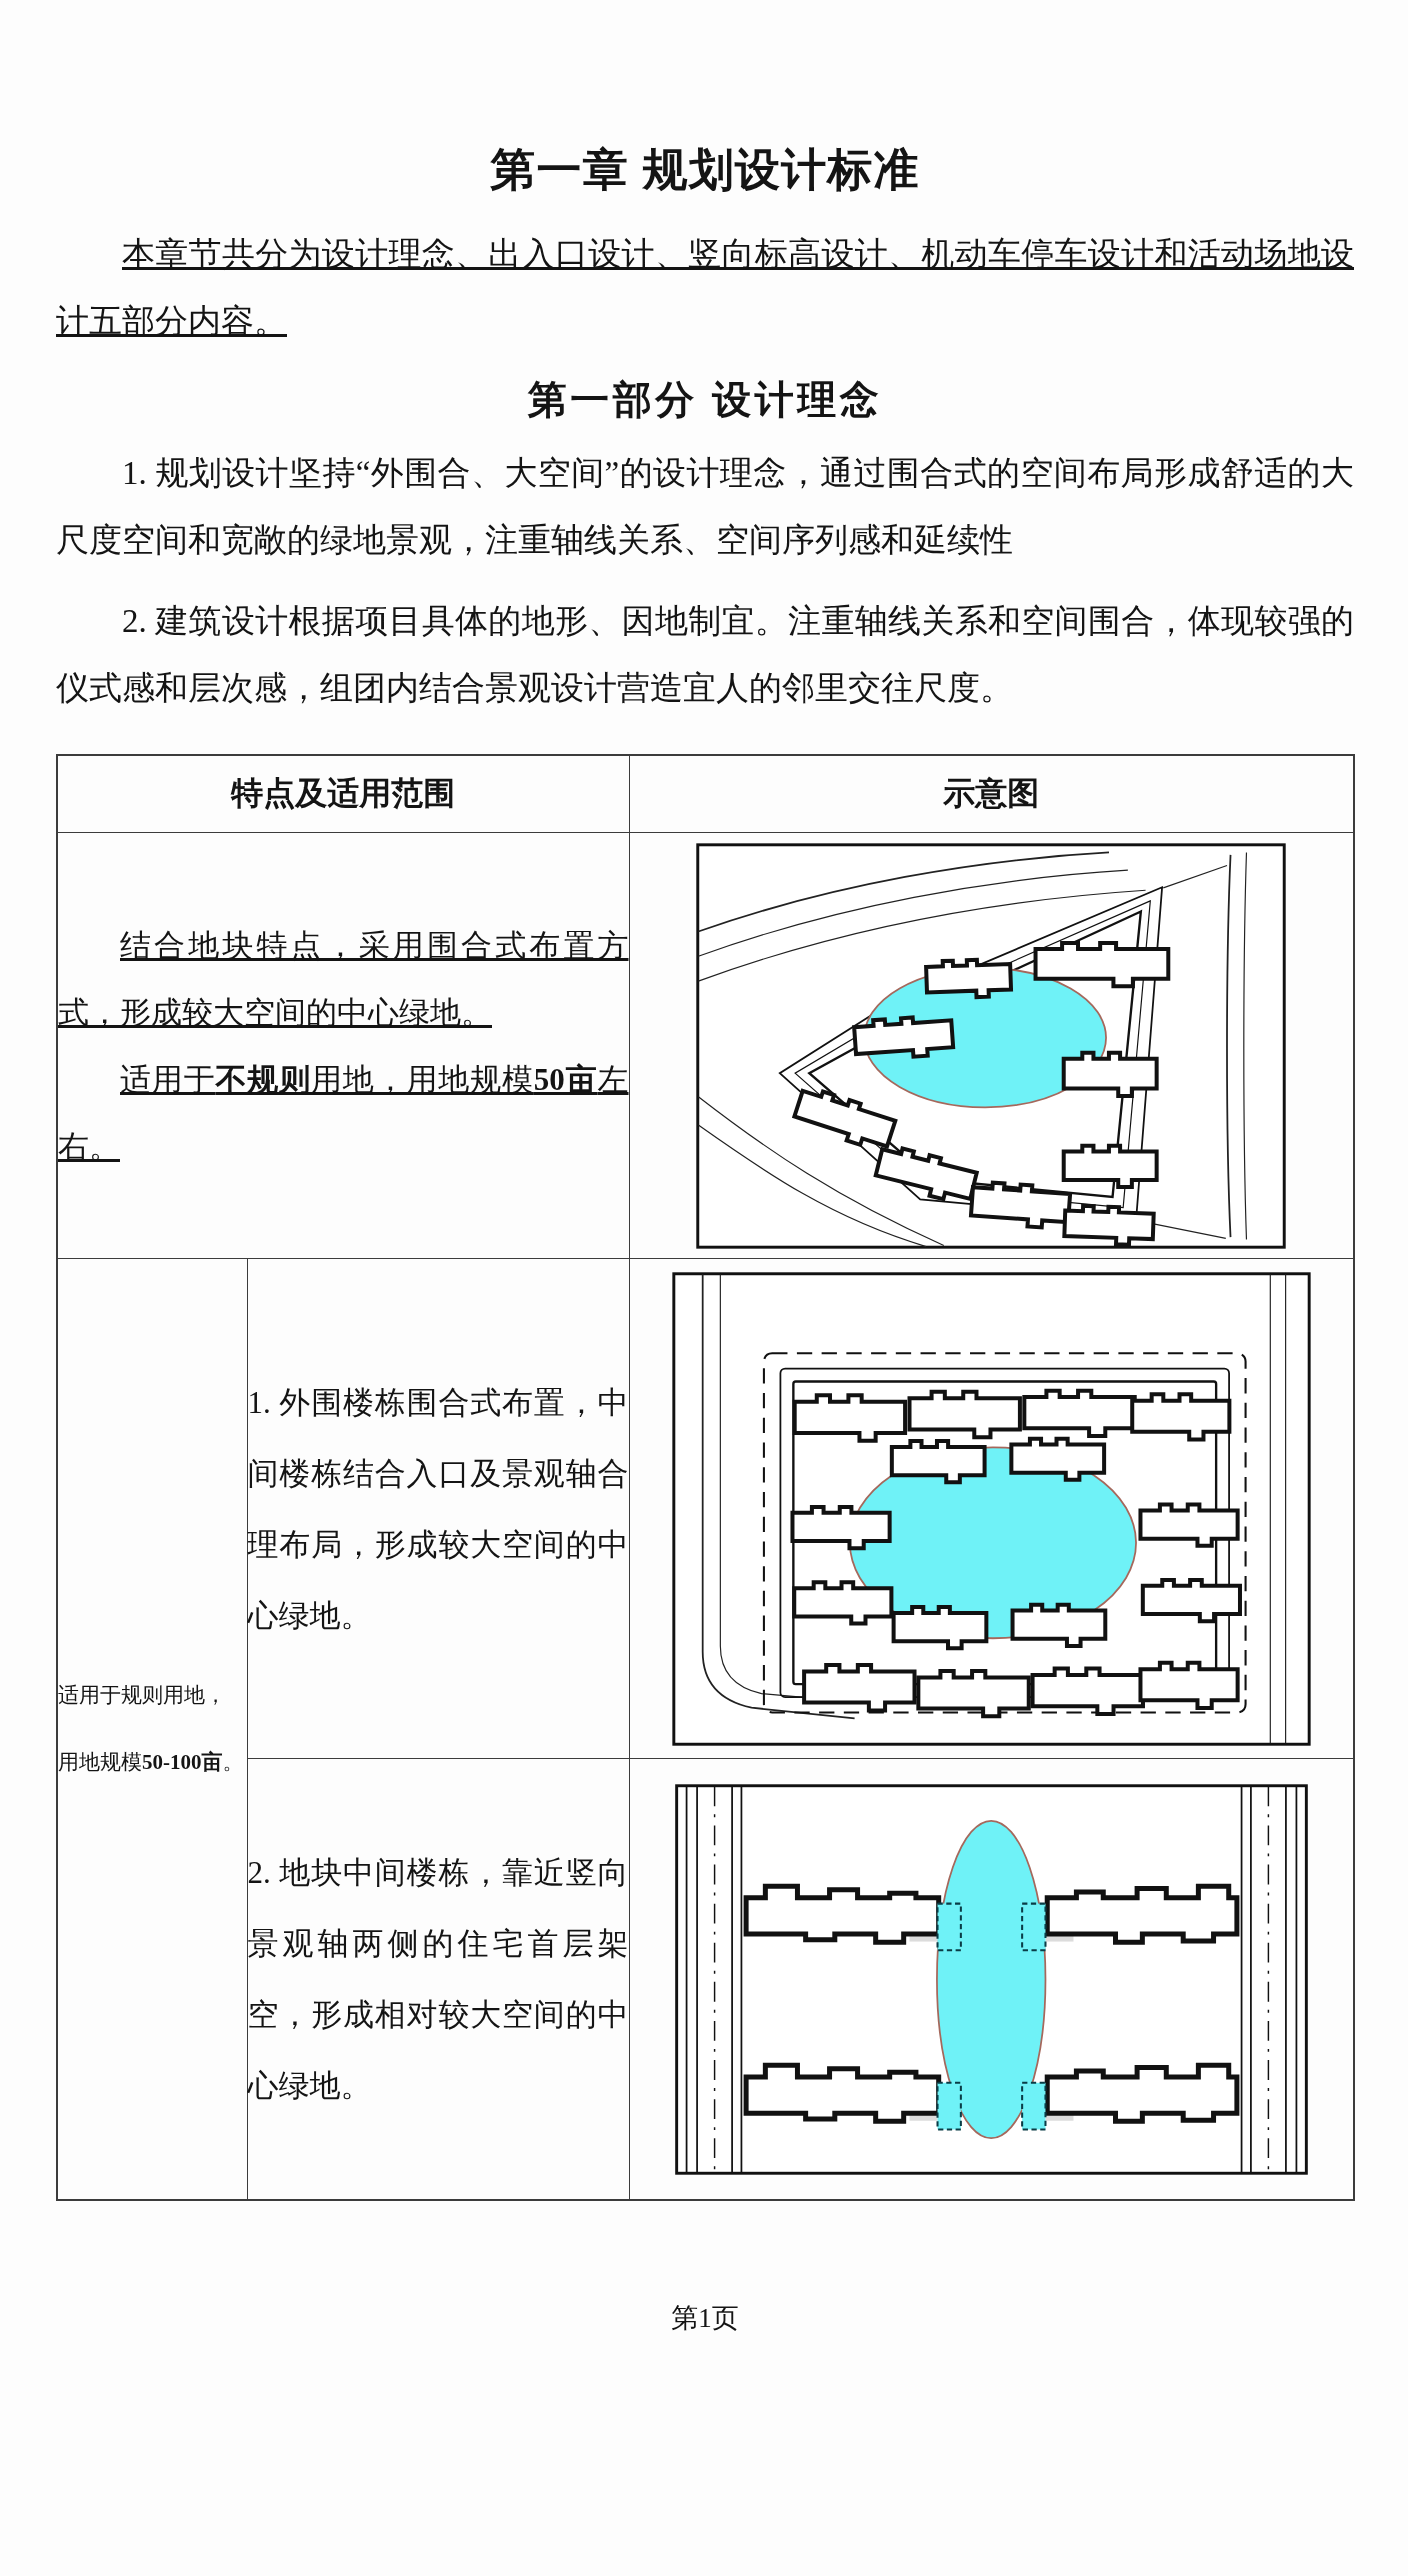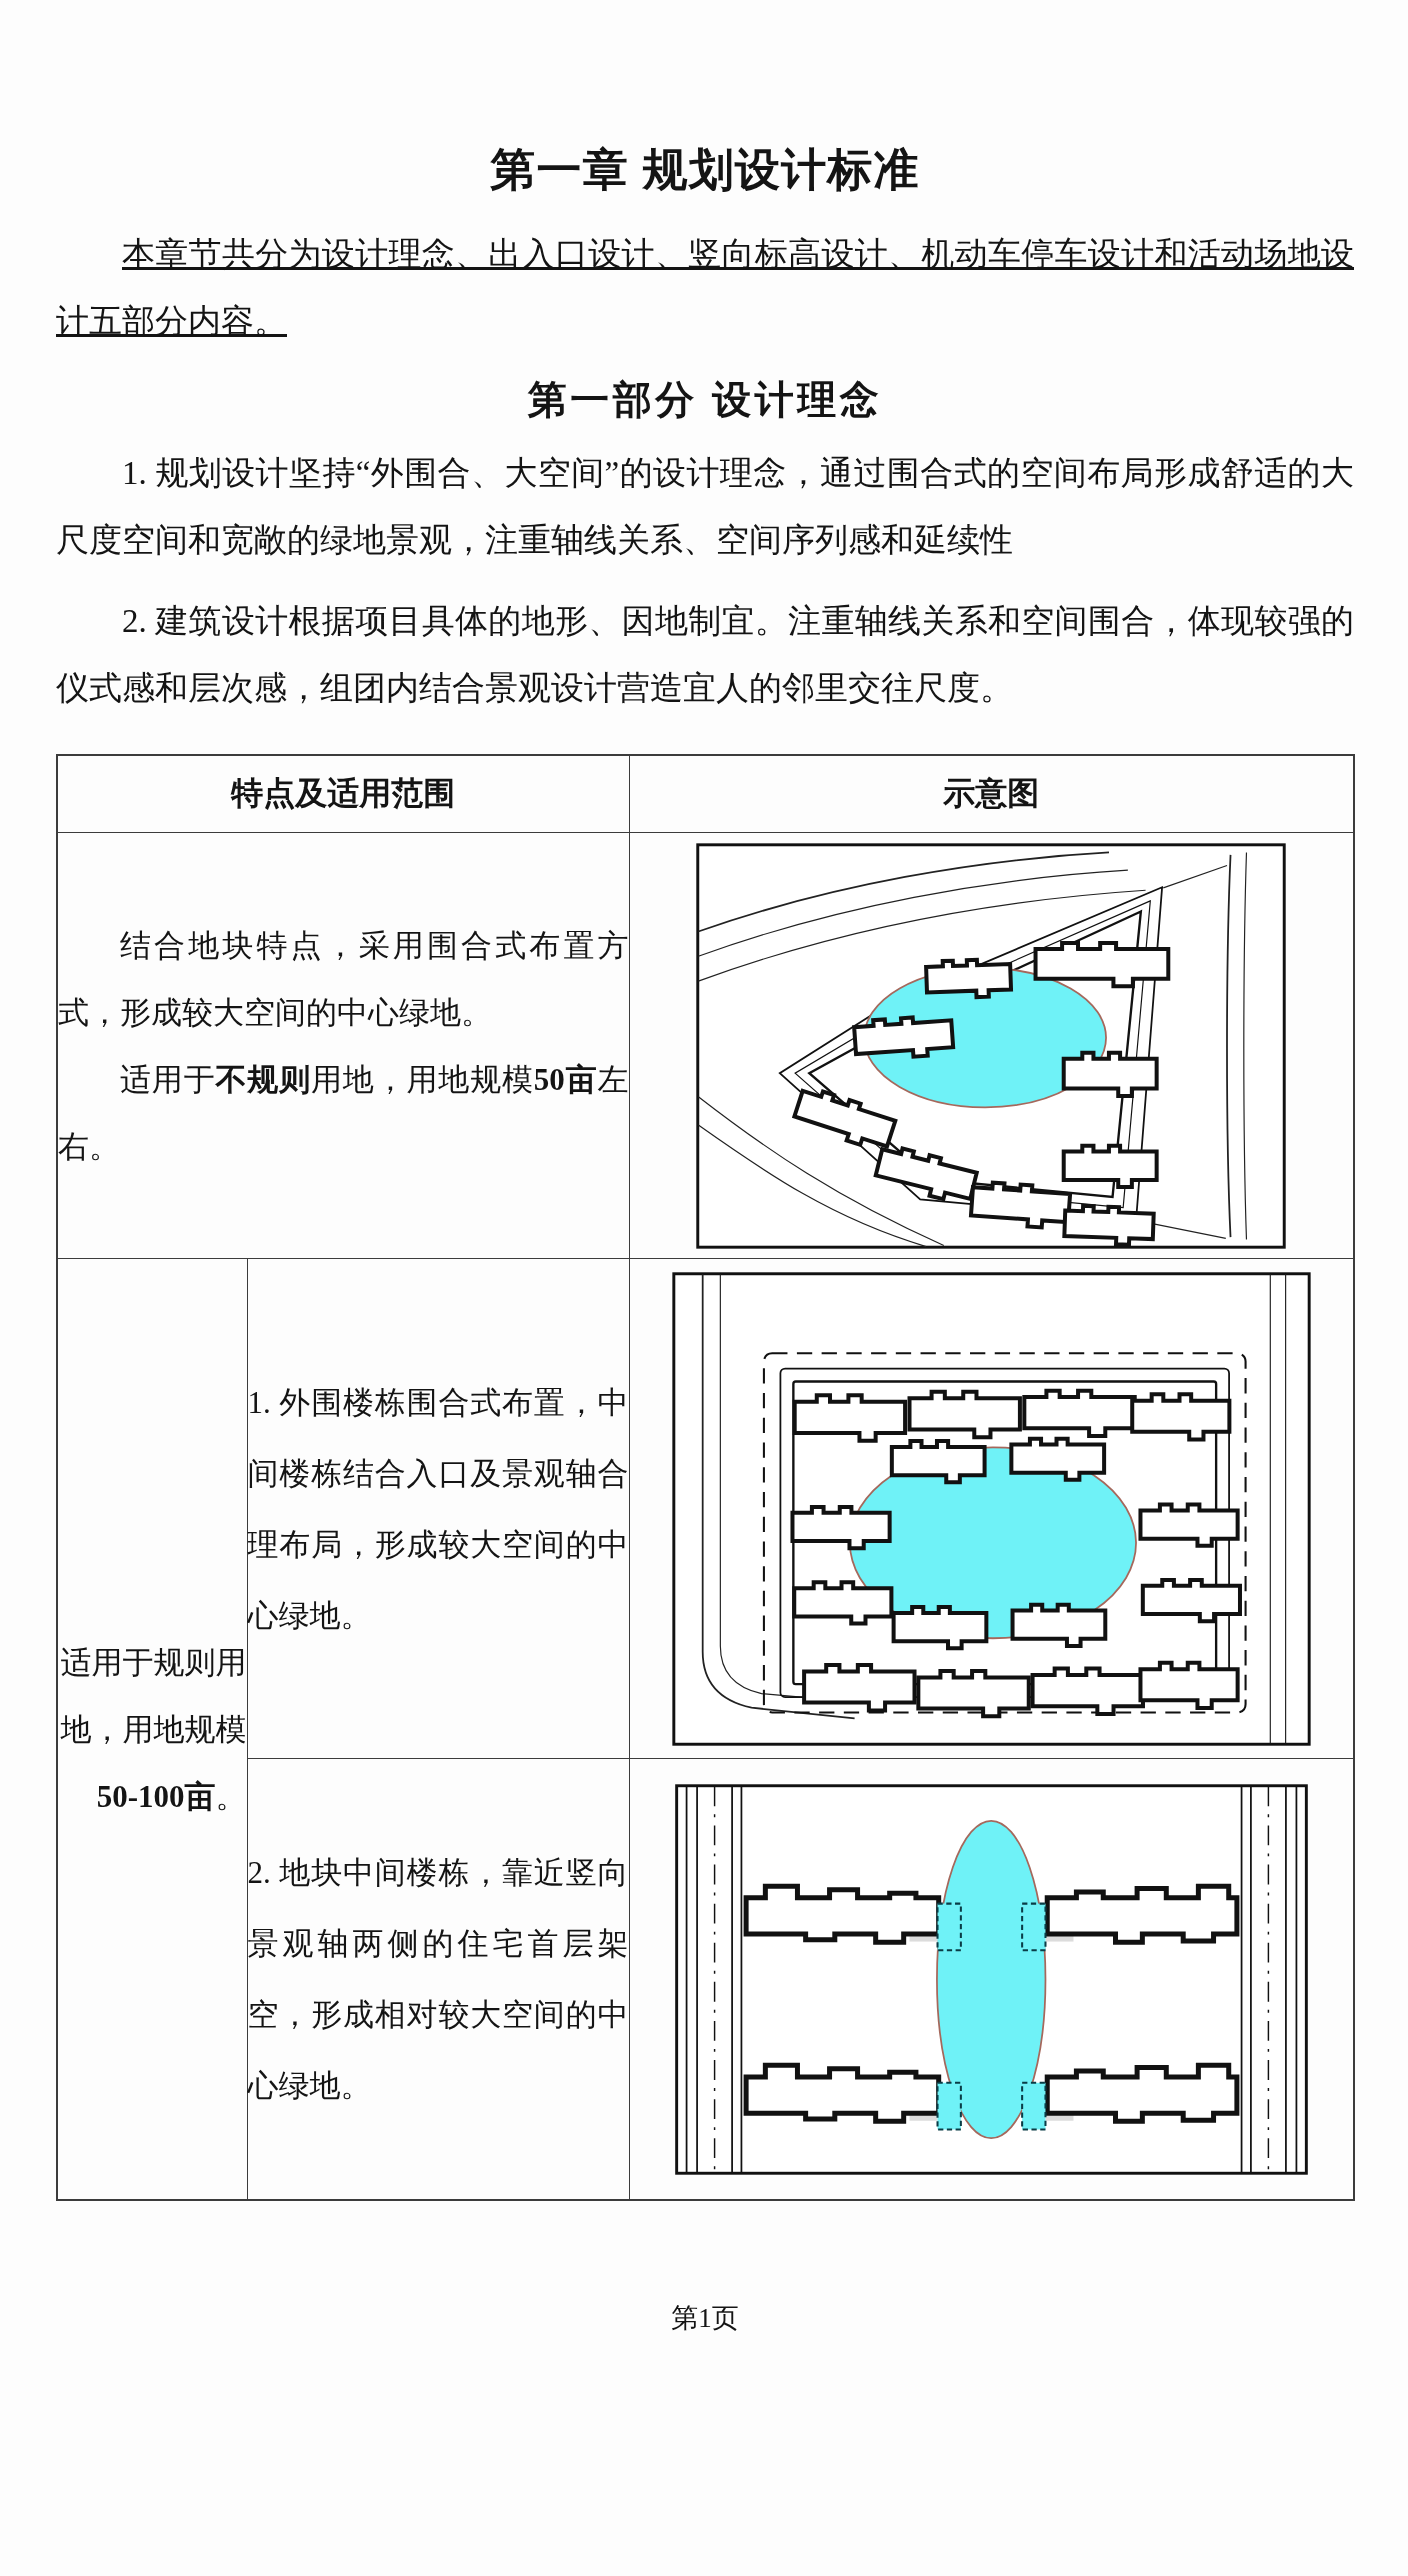--- a/index.html
+++ b/index.html
@@ -38,23 +38,23 @@
     border:1.8px solid #3c3c3c;padding:0;vertical-align:middle;margin-left:8px;
   }
   th.hdr{
     height:76px;font-size:32px;font-weight:bold;text-align:center;
     border-bottom-width:2.4px;
   }
   td.feat-cell{
     height:425px;font-size:31px;line-height:67px;text-align:justify;
     padding:16.5px 35px 16.5px 28px;
   }
-  td.feat-cell p{margin:0;text-indent:2em;}
+  td.feat-cell p{margin:0;text-indent:2em;text-decoration:underline;}
   td.left-scope{
-    font-size:31px;line-height:67px;padding:11.8px 15.3px;text-align:right;
+    font-size:21px;line-height:67px;padding:11.8px 15.3px;text-align:left;
   }
   td.item-cell{
     font-size:31px;line-height:71px;text-align:justify;
     padding:17.7px 31px 17.7px 20px;
   }
   td.item-cell p{margin:0;}
   td.r2a{height:499px;}
   td.r2b{height:440px;}
   td.diagram-cell{text-align:center;vertical-align:middle;padding:0;}
   .b{font-weight:bold;}

